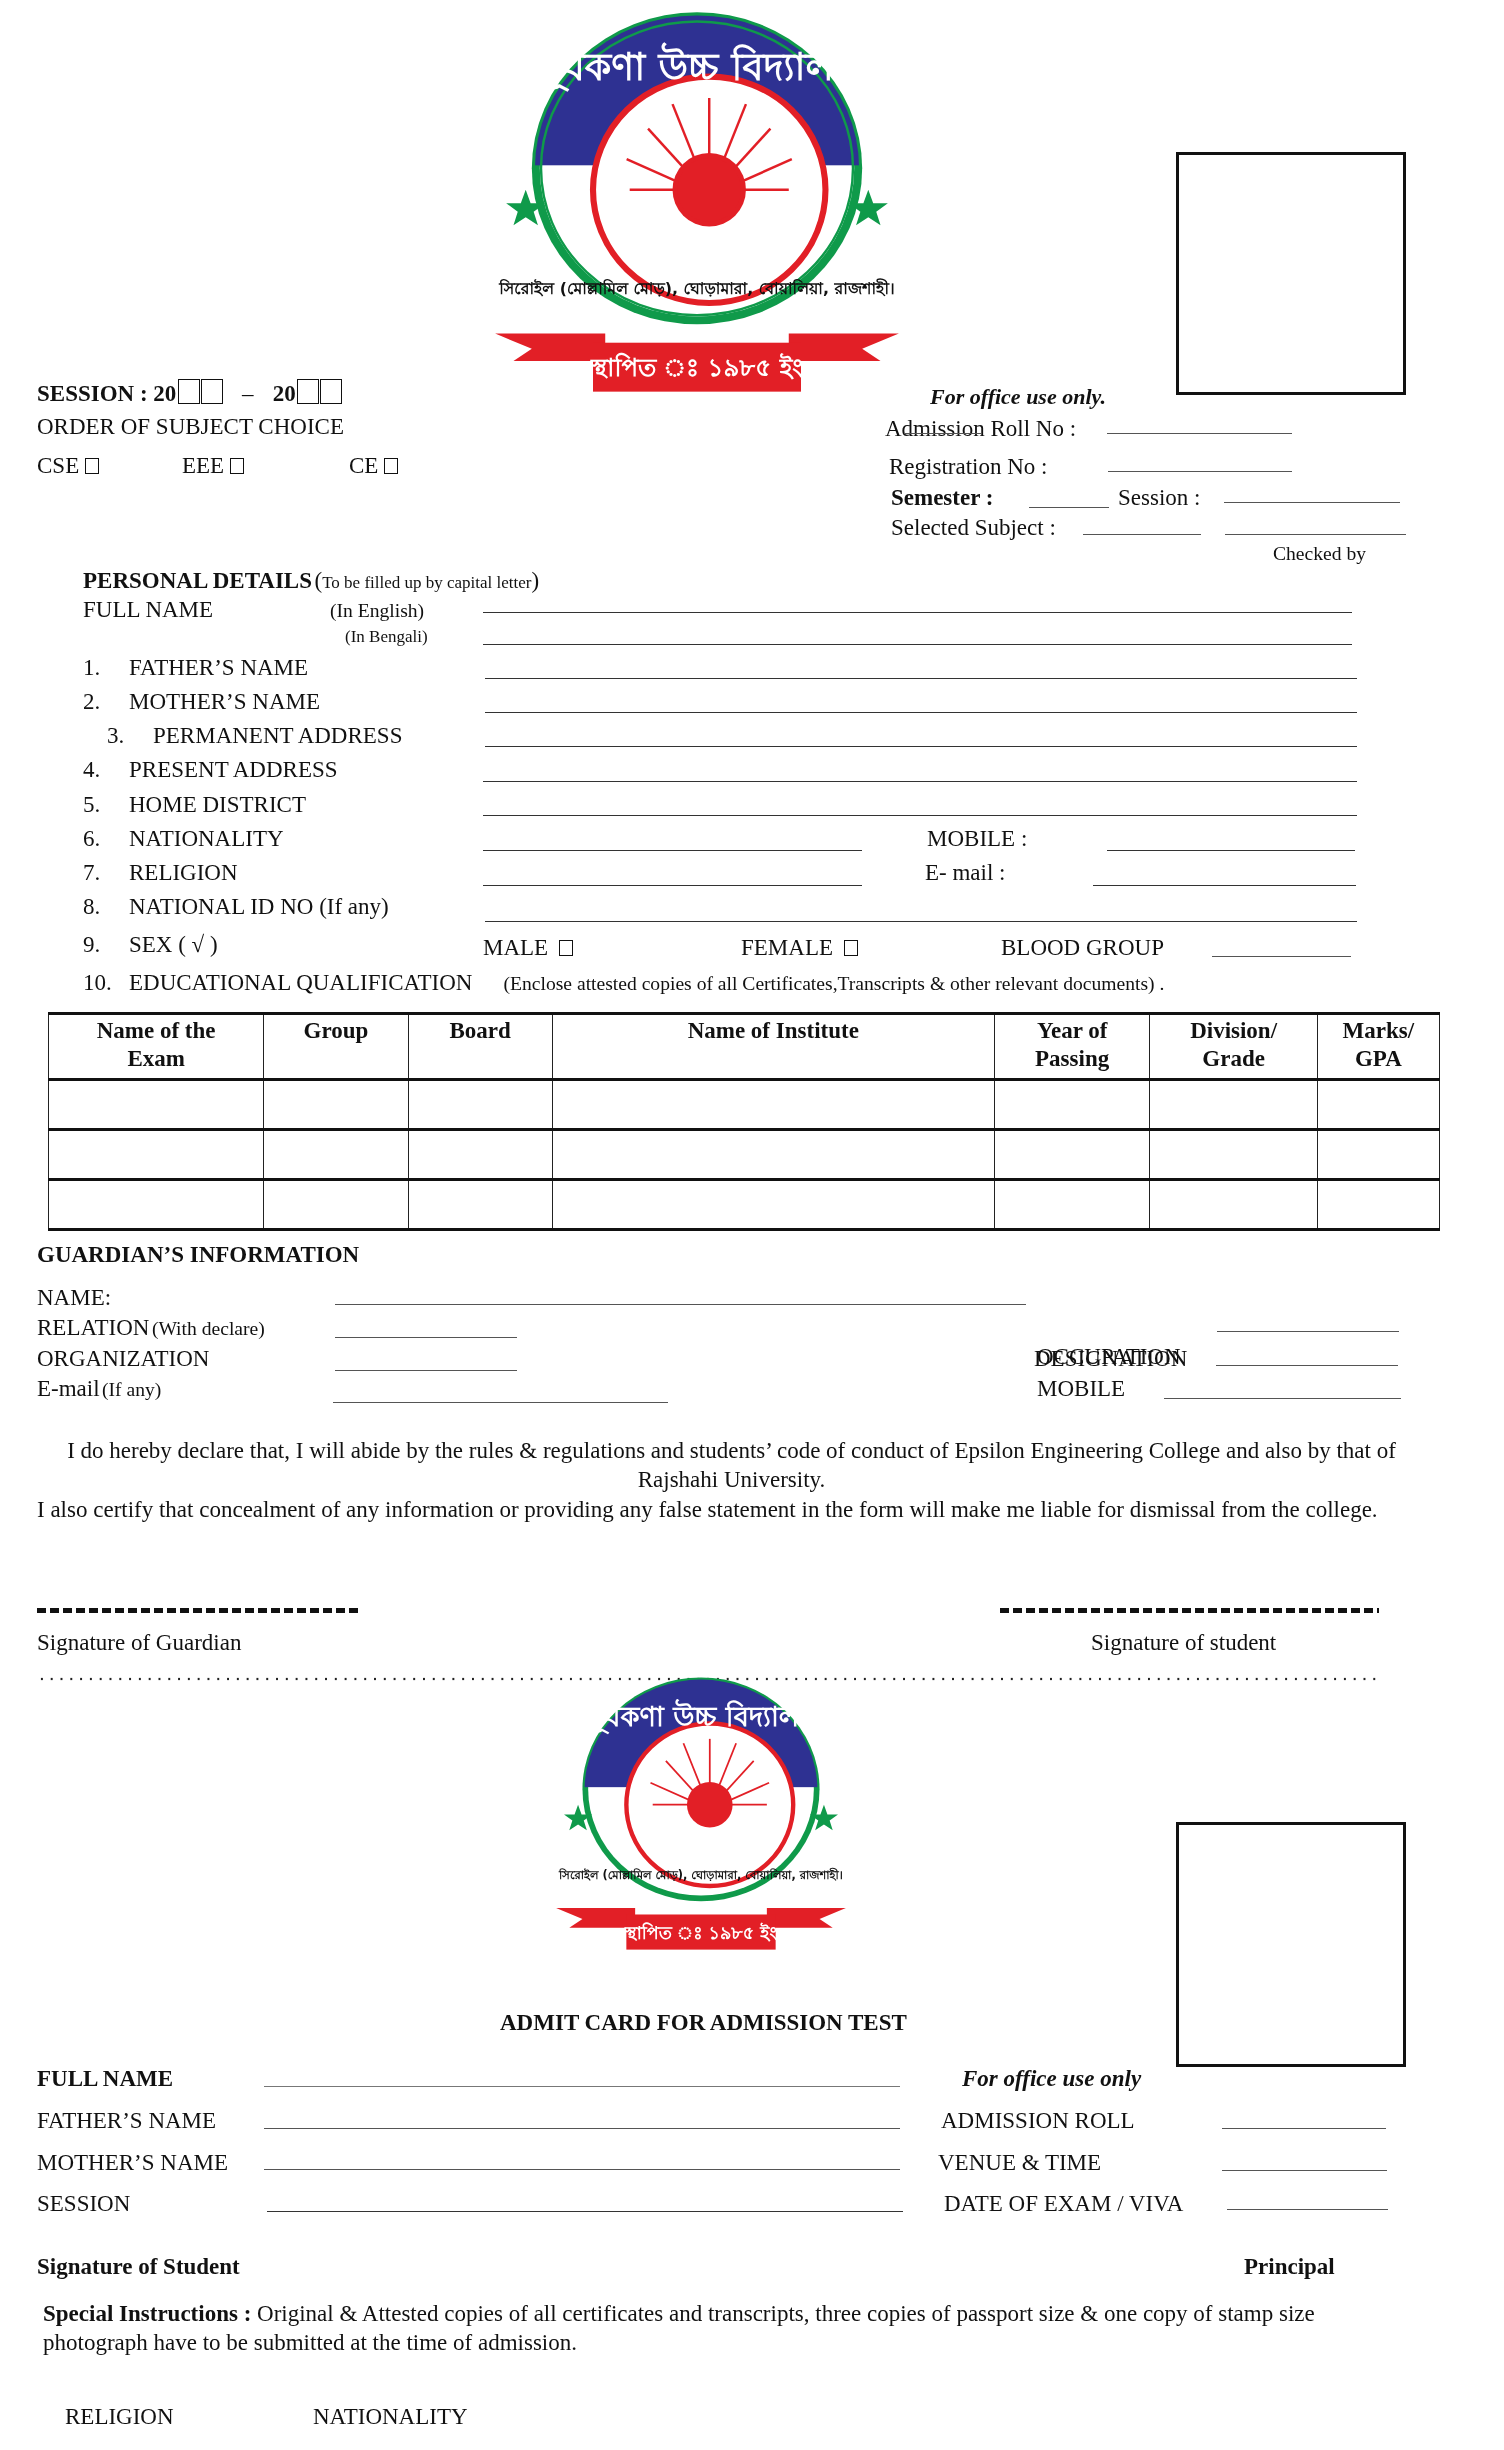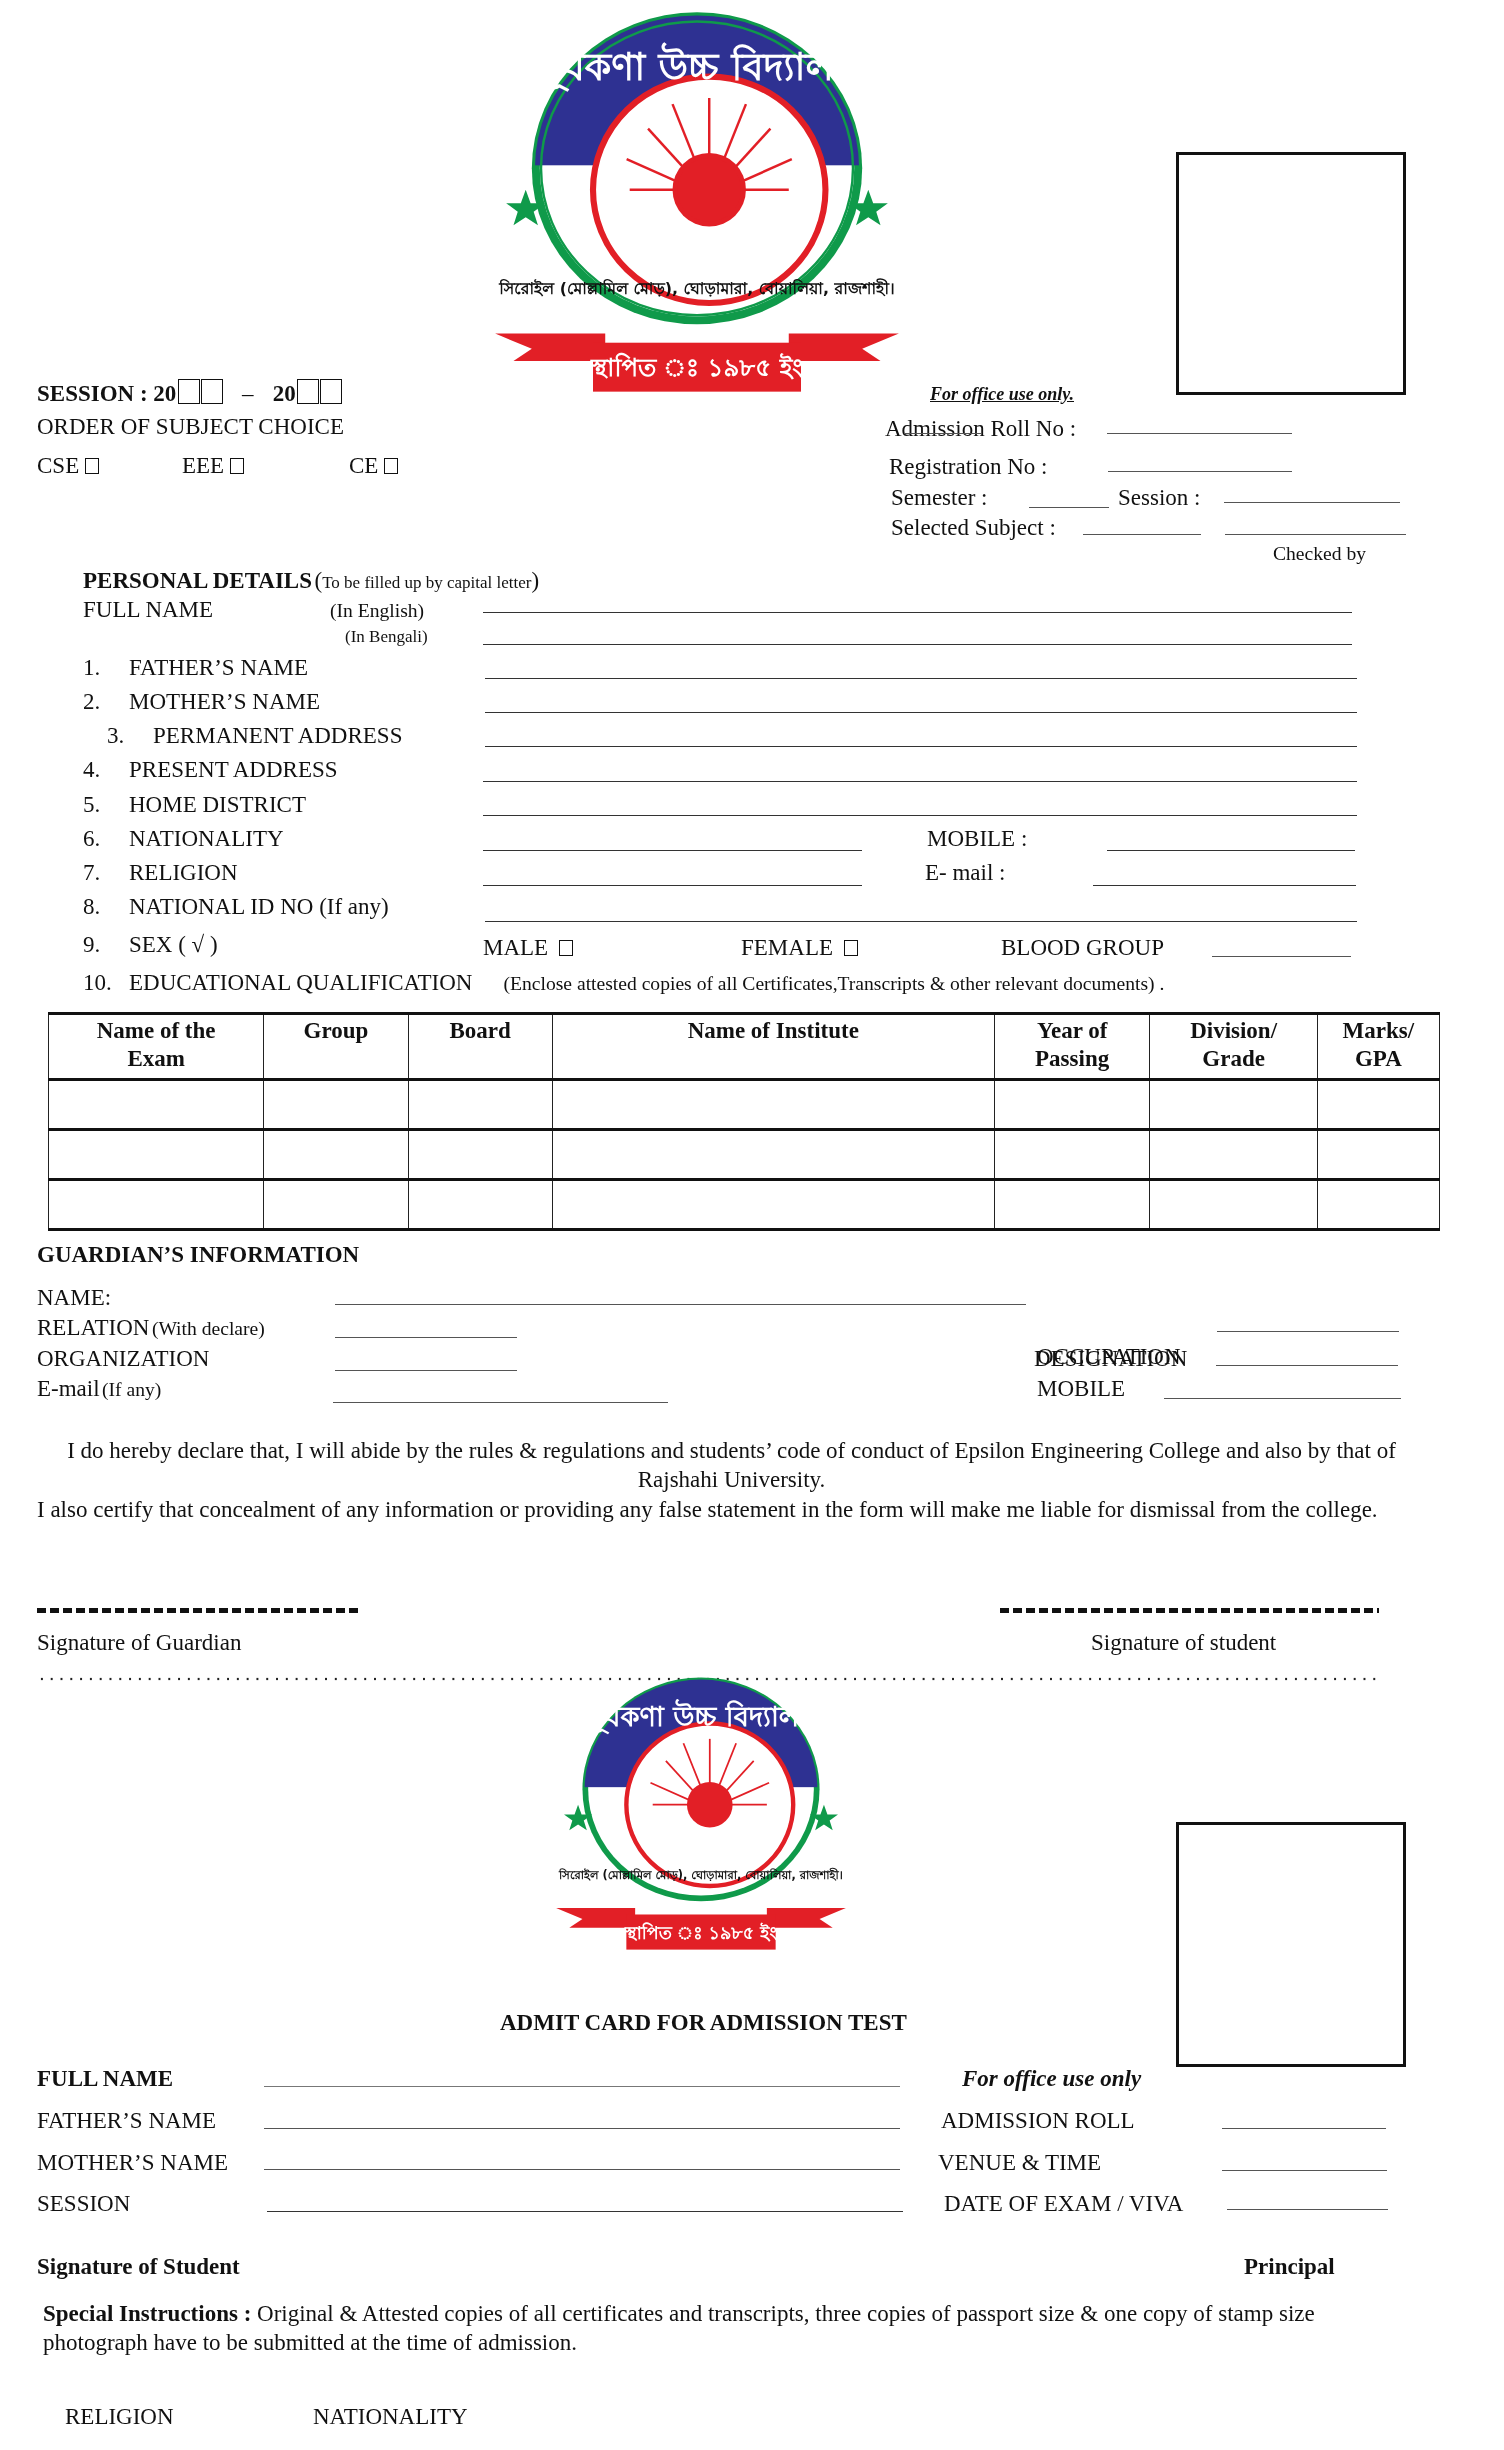--- a/index.html
+++ b/index.html
@@ -1,20 +1,20 @@
 <!DOCTYPE html>
 <html style="font-size:9.8px"><head>
 <meta charset="utf-8">
 <style>
   html, body { margin: 0; padding: 0; background: #ffffff; }
   body { width: 1505px; height: 2450px; position: relative; overflow: hidden;
          font-family: "Liberation Serif", "DejaVu Serif", serif; color: #111; }
   .abs { position: absolute; white-space: nowrap; }
   .t38 { font-size: 23px; }
-  .t36 { font-size: 18px; text-decoration: underline; }
+  .t36 { font-size: 22px; }
   .t32 { font-size: 19.6px; }
   .t28 { font-size: 17px; }
   .bold { font-weight: bold; }
   .ital { font-style: italic; }
   .line { position: absolute; height: 0; border-top: 1.8px solid #333; }
   .line.thin { border-top-width: 1.2px; border-top-color: #555; }
   .cb { display: inline-block; width: 13.5px; height: 16px; border: 1.8px solid #111; vertical-align: -1.2px; margin-left: 6.1px; box-sizing: border-box; }
   .cb.big { width: 22px; height: 24.5px; margin-left: 1.2px; vertical-align: -2.4px; }
   .photo { position: absolute; border: 3.1px solid #111; box-sizing: border-box; background: #fff; }
   .logo { position: absolute; }
@@ -84,21 +84,21 @@
 <div class="line thin" style="left:904px; top:433px; width:0;"></div>
 <div class="line thin" style="left:904px; top:433px; width:0;"></div>
 <div class="line thin" style="left:904px; top:433px; width:0;"></div>
 <div class="line thin" style="left:904px; top:433px; width:0;"></div>
 <div class="line thin" style="left:904px; top:433px; width:0;"></div>
 <div class="line thin" style="left:904px; top:433px; width:0;"></div>
 <div class="line thin" style="left:904px; top:433px; width:0;"></div>
 <div class="line thin" style="left:1107px; top:433px; width:185px;"></div>
 <div class="abs t38" style="left:889px; top:454px;">Registration No :</div>
 <div class="line thin" style="left:1108px; top:471px; width:184px;"></div>
-<div class="abs t38" style="left:891px; top:485px;">Semester :</div>
+<div class="abs t38" style="left:891px; top:485px;font-weight:bold;">Semester :</div>
 <div class="line thin" style="left:1029px; top:507px; width:80px;"></div>
 <div class="abs t38" style="left:1118px; top:485px;">Session :</div>
 <div class="line thin" style="left:1224px; top:502px; width:176px;"></div>
 <div class="abs t38" style="left:891px; top:515px;">Selected Subject :</div>
 <div class="line thin" style="left:1083px; top:534px; width:118px;"></div>
 <div class="line thin" style="left:1225px; top:534px; width:181px;"></div>
 <div class="abs t32" style="left:1273px; top:543px;">Checked by</div>
 
 <div class="abs" style="left:83px; top:568px;">
   <span class="t38 bold">PERSONAL DETAILS</span>

